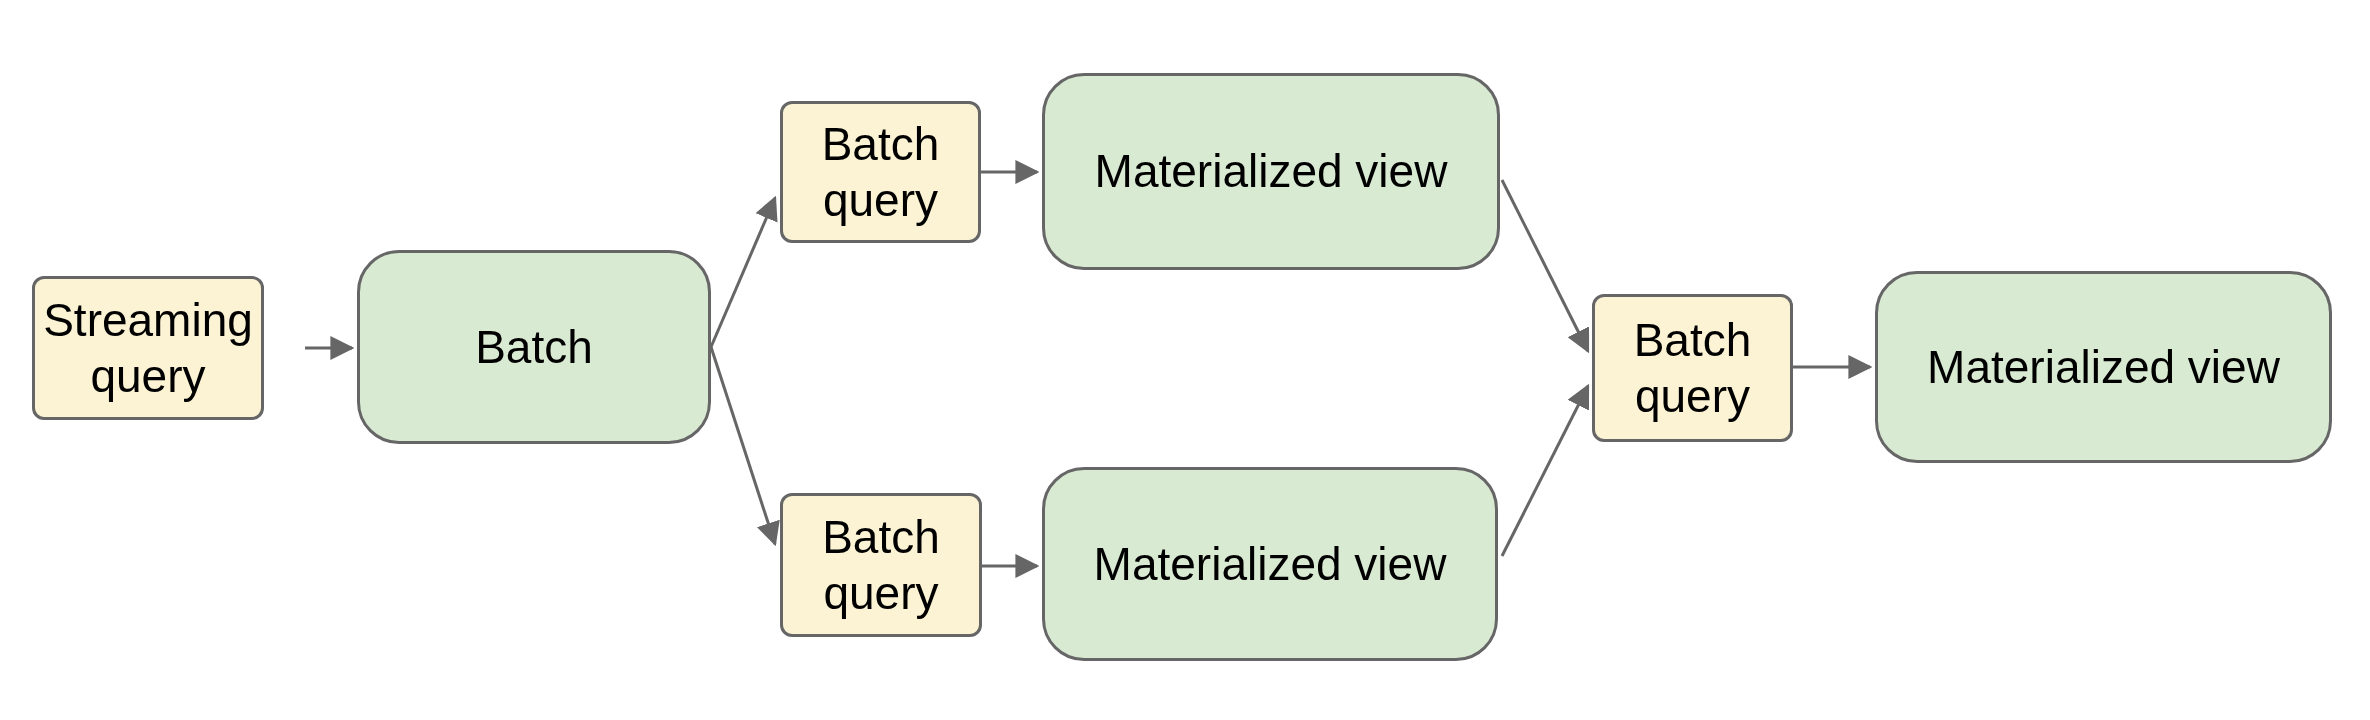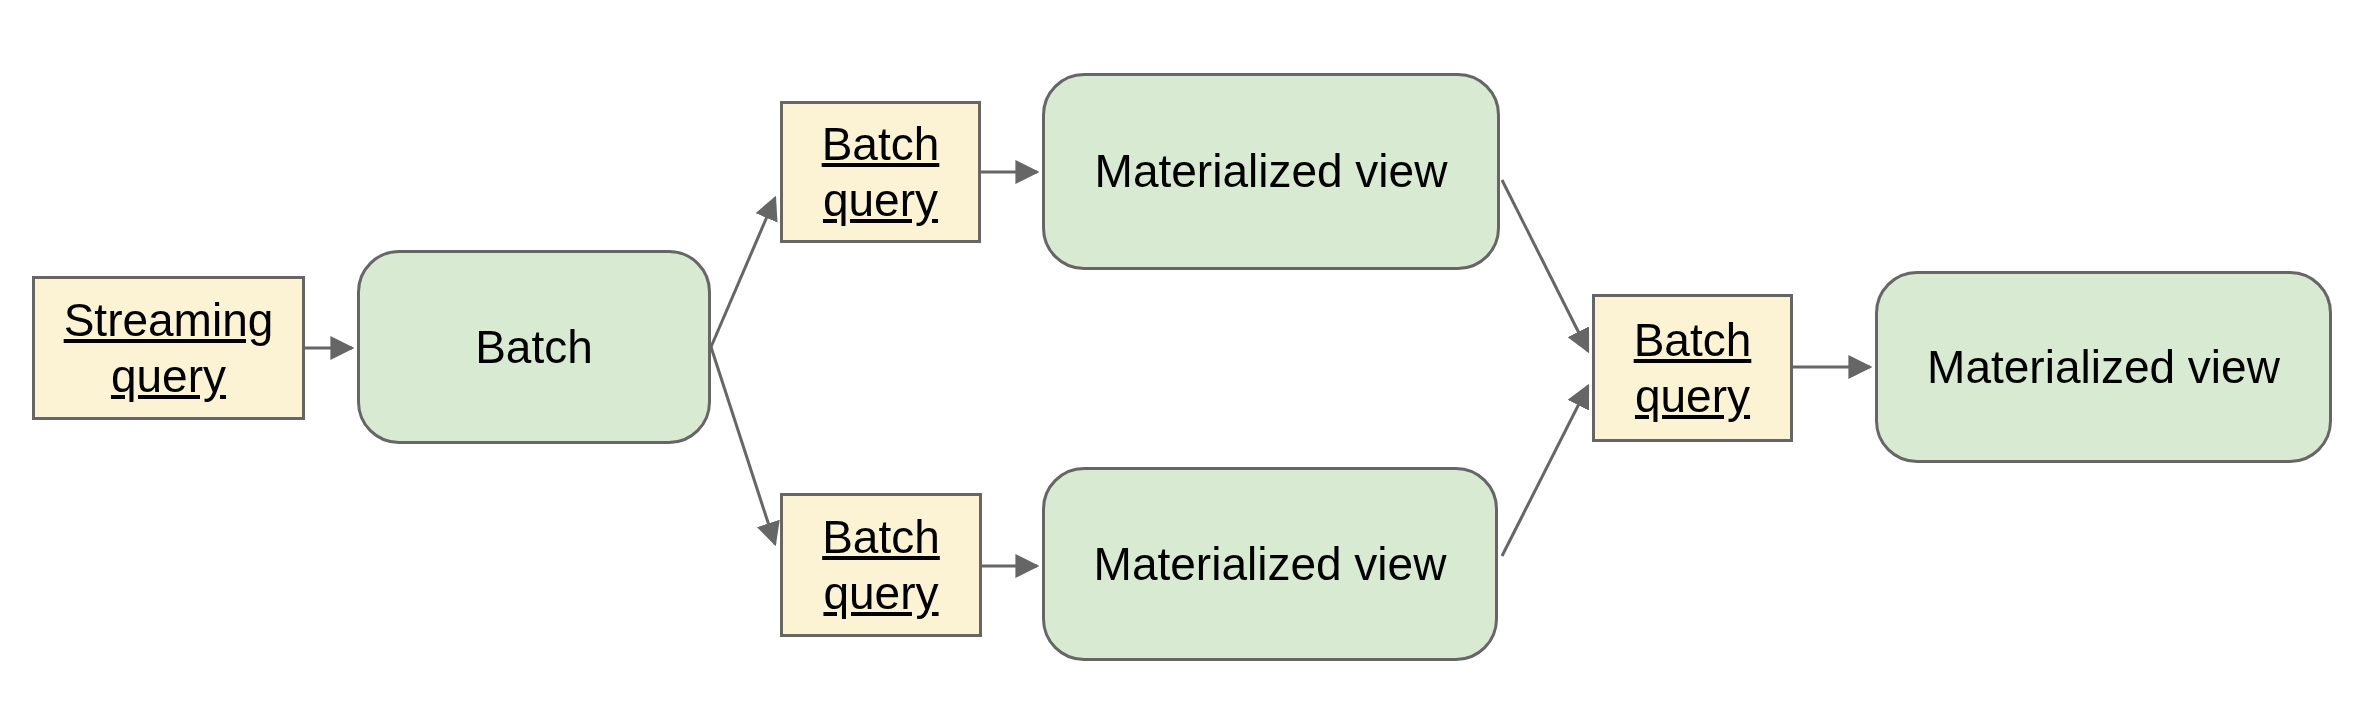--- a/index.html
+++ b/index.html
@@ -34,36 +34,35 @@
     align-items: center;
     justify-content: center;
     text-align: center;
     font-size: 46px;
     line-height: 1.22;
     color: var(--text-color, #000000);
   }
   .node.query {
     background: var(--query-fill, #fcf3d4);
     border: 3px solid var(--query-border, #666666);
-    border-radius: 0;
-    text-decoration: underline;
+    border-radius: 12px;
   }
   .node.store {
     background: var(--store-fill, #d9ead3);
     border: 3px solid var(--store-border, #666666);
     border-radius: 42px;
     justify-content: center;
   }
   .node .label {
     display: block;
     padding: 0 8px;
   }
 
   
-  #n-streaming       { left: 32px;   top: 276px; width: 273px; height: 144px; justify-content: center; }
+  #n-streaming       { left: 32px;   top: 276px; width: 232px; height: 144px; justify-content: center; }
   #n-table           { left: 357px;  top: 250px; width: 354px; height: 194px; }
   #n-batch-top       { left: 780px;  top: 101px; width: 201px; height: 142px; }
   #n-mv-top          { left: 1042px; top: 73px;  width: 458px; height: 197px; }
   #n-batch-bottom    { left: 780px;  top: 493px; width: 202px; height: 144px; }
   #n-mv-bottom       { left: 1042px; top: 467px; width: 456px; height: 194px; }
   #n-batch-right     { left: 1592px; top: 294px; width: 201px; height: 148px; }
   #n-mv-right        { left: 1875px; top: 271px; width: 457px; height: 192px; }
 </style>
 </head>
 <body>

